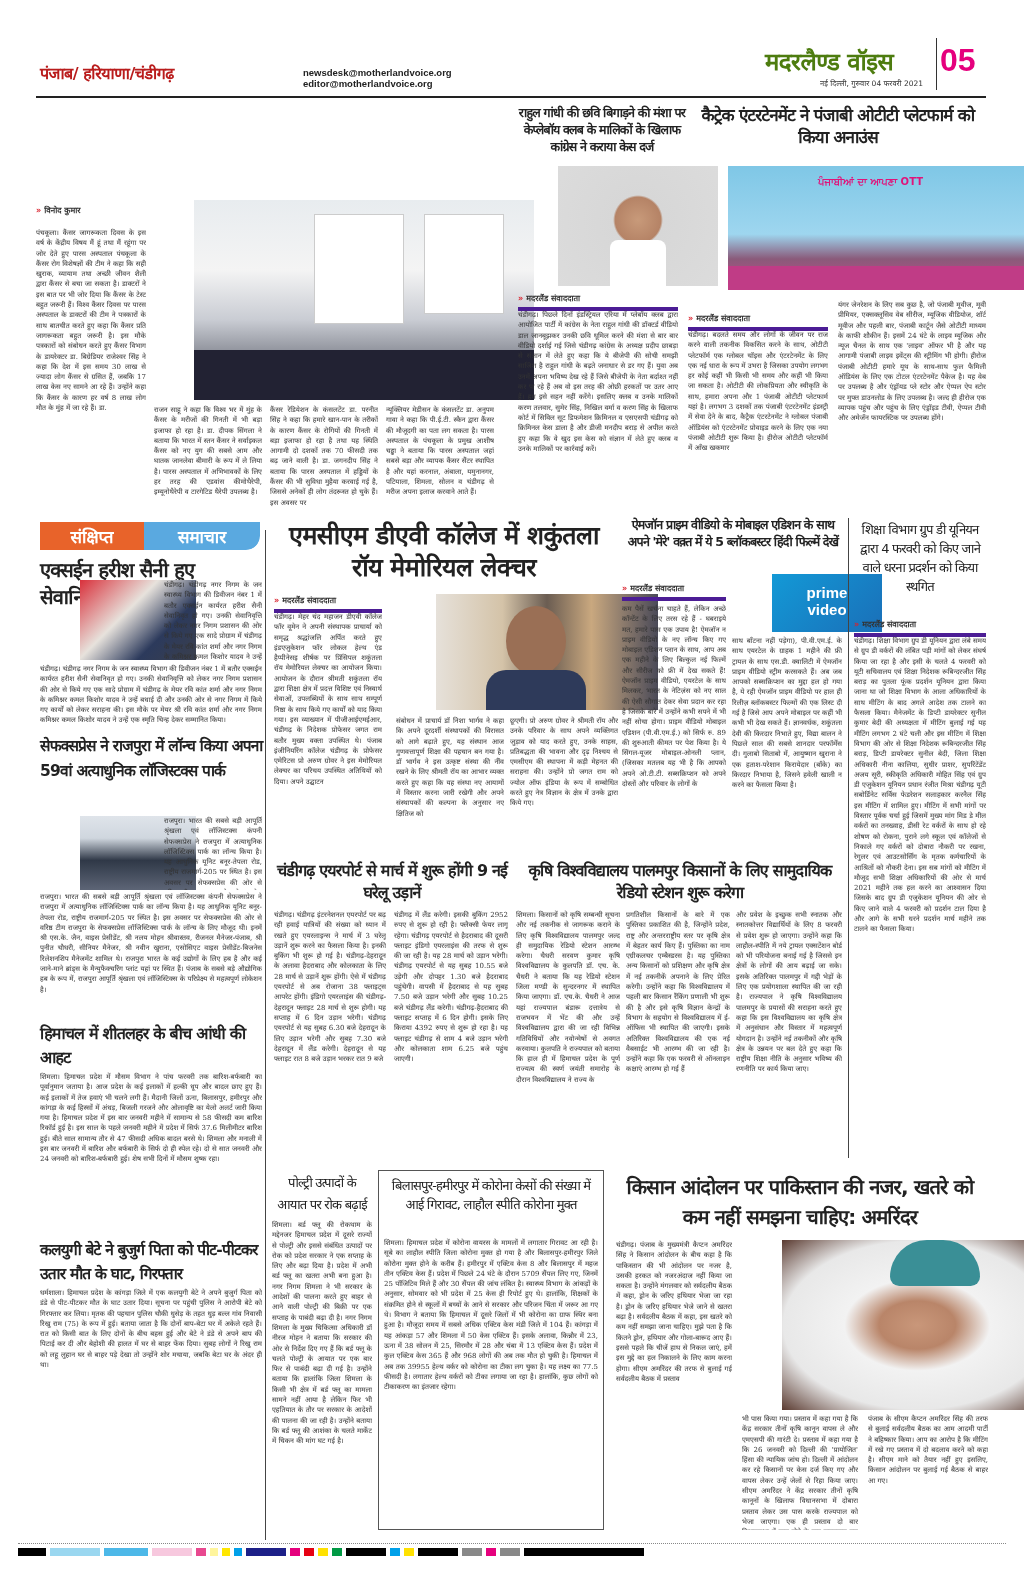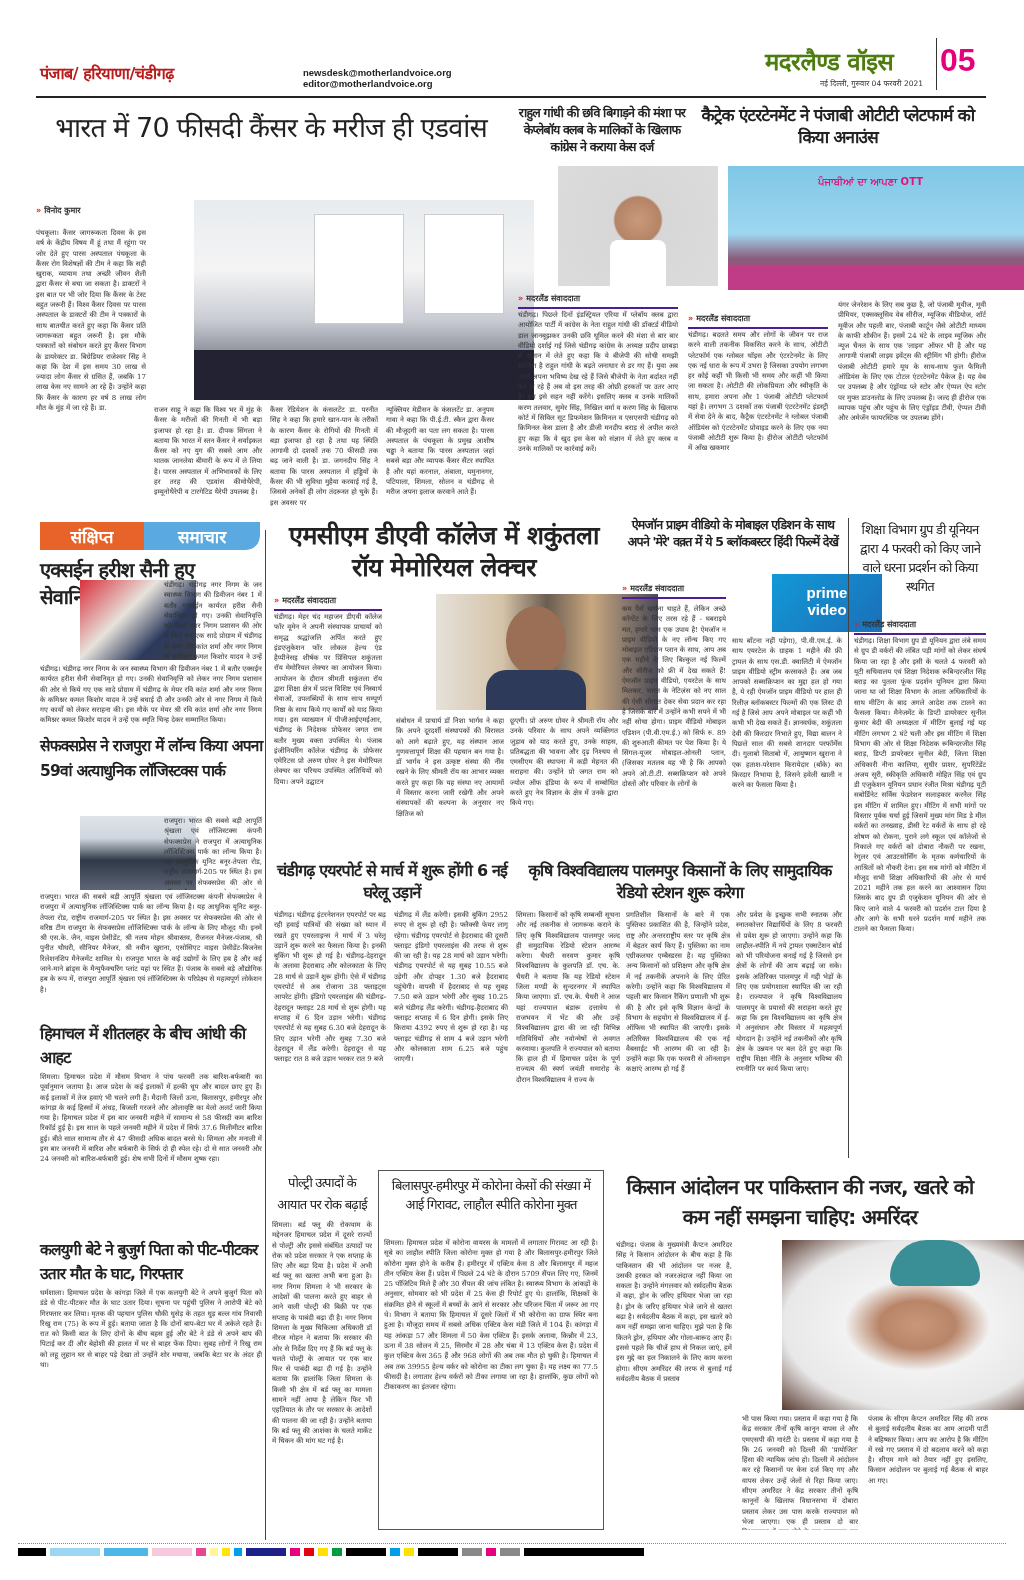--- a/index.html
+++ b/index.html
@@ -9,21 +9,21 @@
   .section-title { font-family: "DejaVu Sans", sans-serif; font-weight: bold; font-size: 16px; color: #b91c1c; letter-spacing: -0.5px; }
   .emails { font-family: "Liberation Sans", sans-serif; font-size: 9.5px; line-height: 11px; color: #222; font-weight: bold; }
   .masthead { font-family: "DejaVu Sans", sans-serif; font-weight: bold; font-size: 24px; color: #4d7c0f; letter-spacing: -0.5px; }
   .pageno { font-family: "Liberation Sans", sans-serif; font-weight: bold; font-size: 32px; color: #e5007d; }
   .dateline { font-size: 7.5px; color: #333; }
   .rule { background: #222; height: 2px; }
   .vrule { background: #444; width: 1px; }
   h1, h2, h3 { font-family: "DejaVu Sans", sans-serif; color: #222; font-weight: normal; text-align: center; letter-spacing: -0.8px; }
   .h-big { font-size: 30px; line-height: 40px; font-weight: normal; }
   .h-bold { font-weight: bold; }
-  .byline { font-size: 8px; font-weight: bold; color: #333; border-bottom: 2px solid #4c1d95; padding-bottom: 4px; }
+  .byline { font-size: 8px; font-weight: bold; color: #333; border-bottom: 4px solid #4c1d95; padding-bottom: 4px; }
   .byline .mark { color: #d9232e; margin-right: 3px; }
   .body-text { font-size: 7px; line-height: 10.3px; color: #333; text-align: justify; overflow: hidden; font-family: "DejaVu Serif", serif; }
   .photo { overflow: hidden; margin-left: 40px; }
   .pill { display: flex; height: 28px; border-radius: 0 0 14px 0; overflow: hidden; }
   .pill span { color: #fff; font-weight: bold; font-size: 17px; display: flex; align-items: center; justify-content: center; }
   .boxed { border: 1.5px solid #555; }
   .colorbar { display: flex; gap: 4px; align-items: center; }
   .sw { height: 8px; }
 </style>
 </head>
@@ -34,21 +34,20 @@
   <div>newsdesk@motherlandvoice.org</div>
   <div>editor@motherlandvoice.org</div>
 </div>
 <div class="abs masthead" style="left:765px;top:44px;">मदरलैण्ड वॉइस</div>
 <div class="abs vrule" style="left:936px;top:38px;height:52px;background:#333;"></div>
 <div class="abs pageno" style="left:940px;top:42px;">05</div>
 <div class="abs dateline" style="left:820px;top:78px;">नई दिल्ली, गुरुवार 04 फरवरी 2021</div>
 <div class="abs rule" style="left:36px;top:96px;width:950px;"></div>
 
 <h1 class="abs h-big" style="left:36px;top:108px;width:470px;font-size:27px;line-height:40px;">
-  <div>भारत में 70 फीसदी कैंसर के मरीज ही एडवांस</div>
 </h1>
 <div class="abs byline" style="left:36px;top:204px;width:110px;border:none;"><span class="mark">»</span><span>विनोद कुमार</span></div>
 <div class="abs body-text" style="left:36px;top:228px;width:110px;height:282px;">पंचकूला। कैंसर जागरूकता दिवस के इस वर्ष के केंद्रीय विषय मैं हूं तथा मैं रहूंगा पर जोर देते हुए पारस अस्पताल पंचकूला के कैंसर रोग विशेषज्ञों की टीम ने कहा कि सही खुराक, व्यायाम तथा अच्छी जीवन शैली द्वारा कैंसर से बचा जा सकता है। डाक्टरों ने इस बात पर भी जोर दिया कि कैंसर के टेस्ट बहुत जरूरी हैं। विश्व कैंसर दिवस पर पारस अस्पताल के डाक्टरों की टीम ने पत्रकारों के साथ बातचीत करते हुए कहा कि कैंसर प्रति जागरूकता बहुत जरूरी है। इस मौके पत्रकारों को संबोधन करते हुए कैंसर विभाग के डायरेक्टर डा. बिग्रेडियर राजेश्वर सिंह ने कहा कि देश में इस समय 30 लाख से ज्यादा लोग कैंसर से ग्रसित हैं, जबकि 17 लाख केस नए सामने आ रहे हैं। उन्होंने कहा कि कैंसर के कारण हर वर्ष 8 लाख लोग मौत के मुंह में जा रहे हैं। डा.</div>
 <div class="abs photo" style="left:154px;top:200px;width:340px;height:200px;background:linear-gradient(180deg,#e8ecef 0%,#f4f4f4 35%,#c9ccd3 60%,#3a3d4a 100%);">
   <div style="position:absolute;left:120px;top:14px;width:90px;height:110px;background:#fff;border:1px solid #ccc;"></div>
   <div style="position:absolute;left:230px;top:14px;width:80px;height:100px;background:#fff;border:1px solid #ccc;"></div>
   <div style="position:absolute;left:0;top:150px;width:340px;height:50px;background:#223;"></div>
 </div>
 <div class="abs body-text" style="left:154px;top:405px;width:108px;height:104px;">राजन साहू ने कहा कि विश्व भर में मुंह के कैंसर के मरीजों की गिनती में भी बड़ा इजाफा हो रहा है। डा. दीपक सिंगला ने बताया कि भारत में स्तन कैंसर ने सर्वाइकल कैंसर को नए युग की सबसे आम और घातक जानलेवा बीमारी के रूप में ले लिया है। पारस अस्पताल में अभिभावकों के लिए हर तरह की एडवांस कीमोथैरेपी, इम्यूनोथैरेपी व टारगेटिड थैरेपी उपलब्ध है।</div>
 <div class="abs body-text" style="left:270px;top:405px;width:108px;height:104px;">कैंसर रेडियेशन के कंसलटेंट डा. परनीत सिंह ने कहा कि हमारे खान-पान के तरीकों के कारण कैंसर के रोगियों की गिनती में बड़ा इजाफा हो रहा है तथा यह स्थिति आगामी दो दशकों तक 70 फीसदी तक बढ़ जाने वाली है। डा. जगनदीप सिंह ने बताया कि पारस अस्पताल में हड्डियों के कैंसर की भी सुविधा मुहैया करवाई गई है, जिससे अनेकों ही लोग तंदरूस्त हो चुके हैं। इस अवसर पर</div>
@@ -109,21 +108,21 @@
   <div>video</div>
 </div>
 <div class="abs body-text" style="left:622px;top:604px;width:104px;height:240px;">कम पैसें खर्चना चाहते हैं, लेकिन अच्छे कॉन्टेंट के लिए तरस रहे हैं - घबराइये मत, हमारे पास एक उपाय है! ऐमजॉन न प्राइम वीडियो के नए लॉन्च किए गए मोबाइल एडिशन प्लान के साथ, आप अब एक महीने के लिए बिल्कुल नई फिल्में और सीरीज को फ्री में देख सकते हैं! ऐमजॉन प्राइम वीडियो, एयरटेल के साथ मिलकर, भारत के नेटिज़ंस को नए साल की ऐसी सौगात देकर सेवा प्रदान कर रहा है जिसके बारे में उन्होंने कभी सपने में भी नहीं सोचा होगा। प्राइम वीडियो मोबाइल एडिशन (पी.वी.एम.ई.) को सिर्फ रु. 89 की शुरुआती कीमत पर पेश किया है। ये सिंगल-यूजर मोबाइल-ओनली प्लान, (जिसका मतलब यह भी है कि आपको अपने ओ.टी.टी. सब्सक्रिप्शन को अपने दोस्तों और परिवार के लोगों के</div>
 <div class="abs body-text" style="left:732px;top:636px;width:110px;height:208px;">साथ बाँटना नहीं पड़ेगा), पी.वी.एम.ई. के साथ एयरटेल के ग्राहक 1 महीने की फ्री ट्रायल के साथ एस.डी. क्वालिटी में ऐमजॉन प्राइम वीडियो स्ट्रीम करसकते हैं। अब जब आपको सब्सक्रिप्शन का मुद्दा हल हो गया है, ये रही ऐमजॉन प्राइम वीडियो पर हाल ही रिलीज़ ब्लॉकबस्टर फिल्मों की एक लिस्ट दी गई है जिसे आप अपने मोबाइल पर कहीं भी कभी भी देख सकते हैं। ज्ञानवर्धक, शकुंतला देवी की किरदार निभाते हुए, विद्या बालन ने पिछले साल की सबसे शानदार परफॉर्मेंस दी। गुलाबो सिताबो में, आयुष्मान खुराना ने एक हताश-परेशान किरायेदार (बाँके) का किरदार निभाया है, जिसने हवेली खाली न करने का फैसला किया है।</div>
 
 <div class="abs vrule" style="left:848px;top:518px;height:640px;"></div>
 <h3 class="abs" style="left:852px;top:520px;width:136px;font-size:13px;line-height:19px;">शिक्षा विभाग ग्रुप डी यूनियन द्वारा 4 फरवरी को किए जाने वाले धरना प्रदर्शन को किया स्थगित</h3>
 <div class="abs byline" style="left:854px;top:618px;width:132px;"><span class="mark">»</span><span>मदरलैंड संवाददाता</span></div>
 <div class="abs body-text" style="left:854px;top:636px;width:132px;height:520px;">चंडीगढ़। शिक्षा विभाग ग्रुप डी यूनियन द्वारा लंबे समय से ग्रुप डी वर्करों की लंबित पड़ी मांगों को लेकर संघर्ष किया जा रहा है और इसी के चलते 4 फरवरी को यूटी सचिवालय एवं शिक्षा निदेशक रूबिन्दरजीत सिंह बराड़ का पुतला फूंक प्रदर्शन यूनियन द्वारा किया जाना था जो शिक्षा विभाग के आला अधिकारियों के साथ मीटिंग के बाद अगले आदेश तक टालने का फैसला किया। मैनेजमेंट के डिप्टी डायरेक्टर सुनील कुमार बेदी की अध्यक्षता में मीटिंग बुलाई गई यह मीटिंग लगभग 2 घंटे चली और इस मीटिंग में शिक्षा विभाग की ओर से शिक्षा निदेशक रूबिन्दरजीत सिंह बराड़, डिप्टी डायरेक्टर सुनील बेदी, जिला शिक्षा अधिकारी नीना कालिया, सुधीर प्राशर, सुपरिंटेंडेंट अजय सूरी, स्कीकृति अधिकारी मोहित सिंह एवं ग्रुप डी एजुकेशन यूनियन प्रधान रंजीत मिश्रा चंडीगढ़ यूटी सबोर्डिनेट सर्विस फेडरेशन सलाहकार करनैल सिंह इस मीटिंग में शामिल हुए। मीटिंग में सभी मांगों पर विस्तार पूर्वक चर्चा हुई जिसमें मुख्य मांग मिड डे मील वर्करों का तनख्वाह, डीसी रेट वर्करों के साथ हो रहे शोषण को रोकना, पुराने लगे स्कूल एवं कॉलेजों से निकाले गए वर्करों को दोबारा नौकरी पर रखना, रेगुलर एवं आउटसोर्सिंग के मृतक कर्मचारियों के आश्रितों को नौकरी देना। इस सब मांगों को मीटिंग में मौजूद सभी शिक्षा अधिकारियों की ओर से मार्च 2021 महीने तक हल करने का आश्वासन दिया जिसके बाद ग्रुप डी एजुकेशन यूनियन की ओर से किए जाने वाले 4 फरवरी को प्रदर्शन टाल दिया है और आगे के सभी धरने प्रदर्शन मार्च महीने तक टालने का फैसला किया।</div>
 
-<h2 class="abs h-bold" style="left:274px;top:860px;width:236px;font-size:16px;line-height:22px;">चंडीगढ़ एयरपोर्ट से मार्च में शुरू होंगी 6 नई घरेलू उड़ानें</h2>
+<h2 class="abs h-bold" style="left:274px;top:860px;width:236px;font-size:16px;line-height:22px;">चंडीगढ़ एयरपोर्ट से मार्च में शुरू होंगी 9 नई घरेलू उड़ानें</h2>
 <div class="abs body-text" style="left:274px;top:910px;width:112px;height:256px;">चंडीगढ़। चंडीगढ़ इंटरनेशनल एयरपोर्ट पर बढ़ रही हवाई यात्रियों की संख्या को ध्यान में रखते हुए एयरलाइन्स ने मार्च में 3 घरेलू उड़ानें शुरू करने का फैसला किया है। इनकी बुकिंग भी शुरू हो गई है। चंडीगढ़-देहरादून के अलावा हैदराबाद और कोलकाता के लिए 28 मार्च से उड़ानें शुरू होंगी। ऐसे में चंडीगढ़ एयरपोर्ट से अब रोजाना 38 फ्लाइट्स आपरेट होंगी। इंडिगो एयरलाइंस की चंडीगढ़-देहरादून फ्लाइट 28 मार्च से शुरू होगी। यह सप्ताह में 6 दिन उड़ान भरेगी। चंडीगढ़ एयरपोर्ट से यह सुबह 6.30 बजे देहरादून के लिए उड़ान भरेगी और सुबह 7.30 बजे देहरादून में लैंड करेगी। देहरादून से यह फ्लाइट रात 8 बजे उड़ान भरकर रात 9 बजे</div>
 <div class="abs body-text" style="left:394px;top:910px;width:114px;height:256px;">चंडीगढ़ में लैंड करेगी। इसकी बुकिंग 2952 रुपए से शुरू हो रही है। फ्लैक्सी फेयर लागू रहेगा। चंडीगढ़ एयरपोर्ट से हैदराबाद की दूसरी फ्लाइट इंडिगो एयरलाइंस की तरफ से शुरू की जा रही है। यह 28 मार्च को उड़ान भरेगी। चंडीगढ़ एयरपोर्ट से यह सुबह 10.55 बजे उड़ेगी और दोपहर 1.30 बजे हैदराबाद पहुंचेगी। वापसी में हैदराबाद से यह सुबह 7.50 बजे उड़ान भरेगी और सुबह 10.25 बजे चंडीगढ़ लैंड करेगी। चंडीगढ़-हैदराबाद की फ्लाइट सप्ताह में 6 दिन होगी। इसके लिए किराया 4392 रुपए से शुरू हो रहा है। यह फ्लाइट चंडीगढ़ से शाम 4 बजे उड़ान भरेगी और कोलकाता शाम 6.25 बजे पहुंच जाएगी।</div>
 
 <h2 class="abs h-bold" style="left:512px;top:860px;width:336px;font-size:16px;line-height:22px;">कृषि विश्वविद्यालय पालमपुर किसानों के लिए सामुदायिक रेडियो स्टेशन शुरू करेगा</h2>
 <div class="abs body-text" style="left:516px;top:910px;width:104px;height:256px;">शिमला। किसानों को कृषि सम्बन्धी सूचना और नई तकनीक से जागरूक कराने के लिए कृषि विश्वविद्यालय पालमपुर जल्द ही समुदायिक रेडियो स्टेशन आरम्भ करेगा। चैधरी सरवण कुमार कृषि विश्वविद्यालय के कुलपति डॉ. एच. के. चैधरी ने बताया कि यह रेडियो स्टेशन जिला मण्डी के सुन्दरनगर में स्थापित किया जाएगा। डॉ. एच.के. चैधरी ने आज यहां राज्यपाल बंडारू दत्तात्रेय से राजभवन में भेंट की और उन्हें विश्वविद्यालय द्वारा की जा रही विभिन्न गतिविधियों और नवोन्मेषों से अवगत करवाया। कुलपति ने राज्यपाल को बताया कि हाल ही में हिमाचल प्रदेश के पूर्ण राज्यत्व की स्वर्ण जयंती समारोह के दौरान विश्वविद्यालय ने राज्य के</div>
 <div class="abs body-text" style="left:626px;top:910px;width:104px;height:256px;">प्रगतिशील किसानों के बारे में एक पुस्तिका प्रकाशित की है, जिन्होंने प्रदेश, राष्ट्र और अन्तरराष्ट्रीय स्तर पर कृषि क्षेत्र में बेहतर कार्य किए हैं। पुस्तिका का नाम एग्रीकलचर एम्बैस्डरस है। यह पुस्तिका अन्य किसानों को प्रशिक्षण और कृषि क्षेत्र में नई तकनीकें अपनाने के लिए प्रेरित करेगी। उन्होंने कहा कि विश्वविद्यालय में पहली बार किसान रैंकिंग प्रणाली भी शुरू की है और इसे कृषि विज्ञान केन्द्रों के विभाग के सहयोग से विश्वविद्यालय में ई-ऑफिस भी स्थापित की जाएगी। इसके अतिरिक्त विश्वविद्यालय की एक नई वैबसाईट भी आरम्भ की जा रही है। उन्होंने कहा कि एक फरवरी से ऑनलाइन कक्षाएं आरम्भ हो गई हैं</div>
 <div class="abs body-text" style="left:736px;top:910px;width:106px;height:256px;">और प्रवेश के इच्छुक सभी स्नातक और स्नातकोत्तर विद्यार्थियों के लिए 8 फरवरी से प्रवेश शुरू हो जाएगा। उन्होंने कहा कि लाहौल-स्पीति में नये ट्रायल एक्सटेंशन बोर्ड को भी परियोजना बनाई गई है जिससे इन क्षेत्रों के लोगों की आय बढ़ाई जा सके। इसके अतिरिक्त पालमपुर में गद्दी भेड़ों के लिए एक प्रयोगशाला स्थापित की जा रही है। राज्यपाल ने कृषि विश्वविद्यालय पालमपुर के प्रयासों की सराहना करते हुए कहा कि इस विश्वविद्यालय का कृषि क्षेत्र में अनुसंधान और विस्तार में महत्वपूर्ण योगदान है। उन्होंने नई तकनीकों और कृषि क्षेत्र के उन्नयन पर बल देते हुए कहा कि राष्ट्रीय शिक्षा नीति के अनुसार भविष्य की रणनीति पर कार्य किया जाए।</div>
 
 <h3 class="abs" style="left:272px;top:1172px;width:100px;font-size:13px;line-height:22px;">पोल्ट्री उत्पादों के आयात पर रोक बढ़ाई</h3>
 <div class="abs body-text" style="left:272px;top:1220px;width:100px;height:310px;">शिमला। बर्ड फ्लू की रोकथाम के मद्देनजर हिमाचल प्रदेश में दूसरे राज्यों से पोल्ट्री और इससे संबंधित उत्पादों पर रोक को प्रदेश सरकार ने एक सप्ताह के लिए और बढ़ा दिया है। प्रदेश में अभी बर्ड फ्लू का खतरा अभी बना हुआ है। नगर निगम शिमला ने भी सरकार के आदेशों की पालना करते हुए बाहर से आने वाली पोल्ट्री की बिक्री पर एक सप्ताह के पाबंदी बढ़ा दी है। नगर निगम शिमला के मुख्य चिकित्सा अधिकारी डॉ नीरज मोहन ने बताया कि सरकार की ओर से निर्देश दिए गए हैं कि बर्ड फ्लू के चलते पोल्ट्री के आयात पर एक बार फिर से पाबंदी बढ़ा दी गई है। उन्होंने बताया कि हालांकि जिला शिमला के किसी भी क्षेत्र में बर्ड फ्लू का मामला सामने नहीं आया है लेकिन फिर भी एहतियात के तौर पर सरकार के आदेशों की पालना की जा रही है। उन्होंने बताया कि बर्ड फ्लू की आशंका के चलते मार्केट में चिकन की मांग घट गई है।</div>

